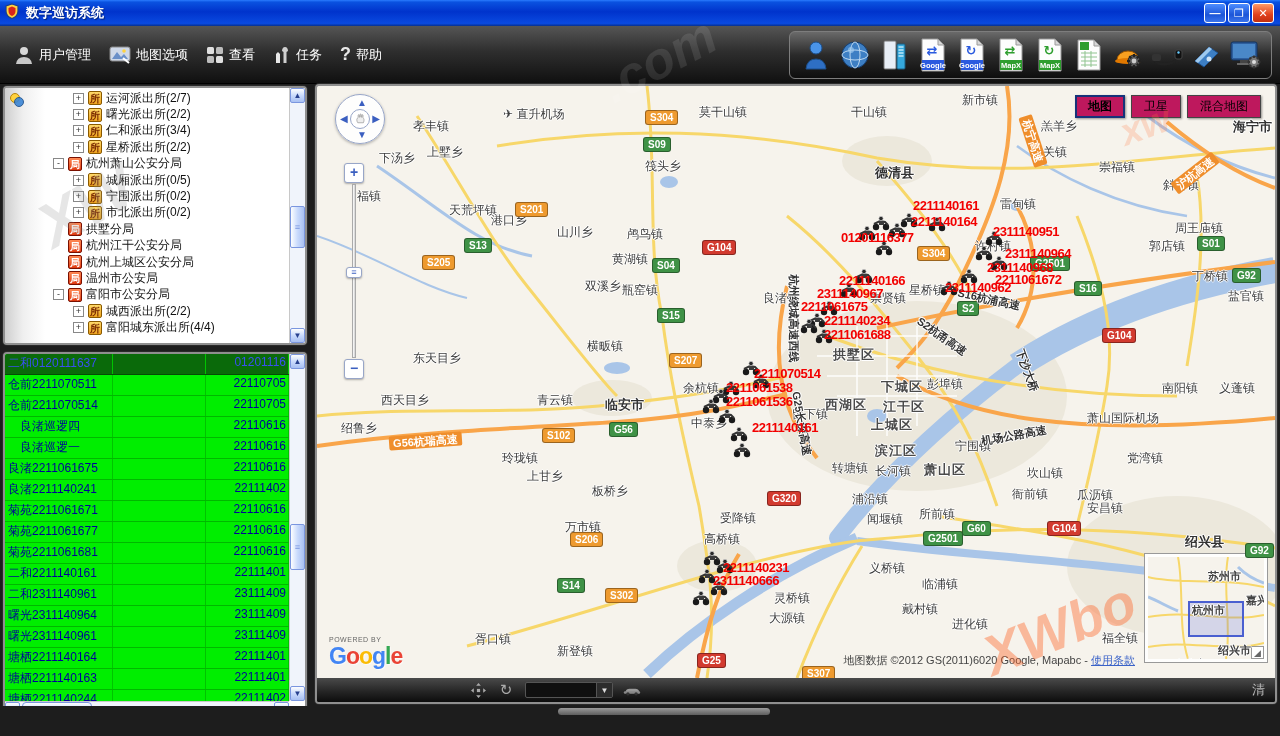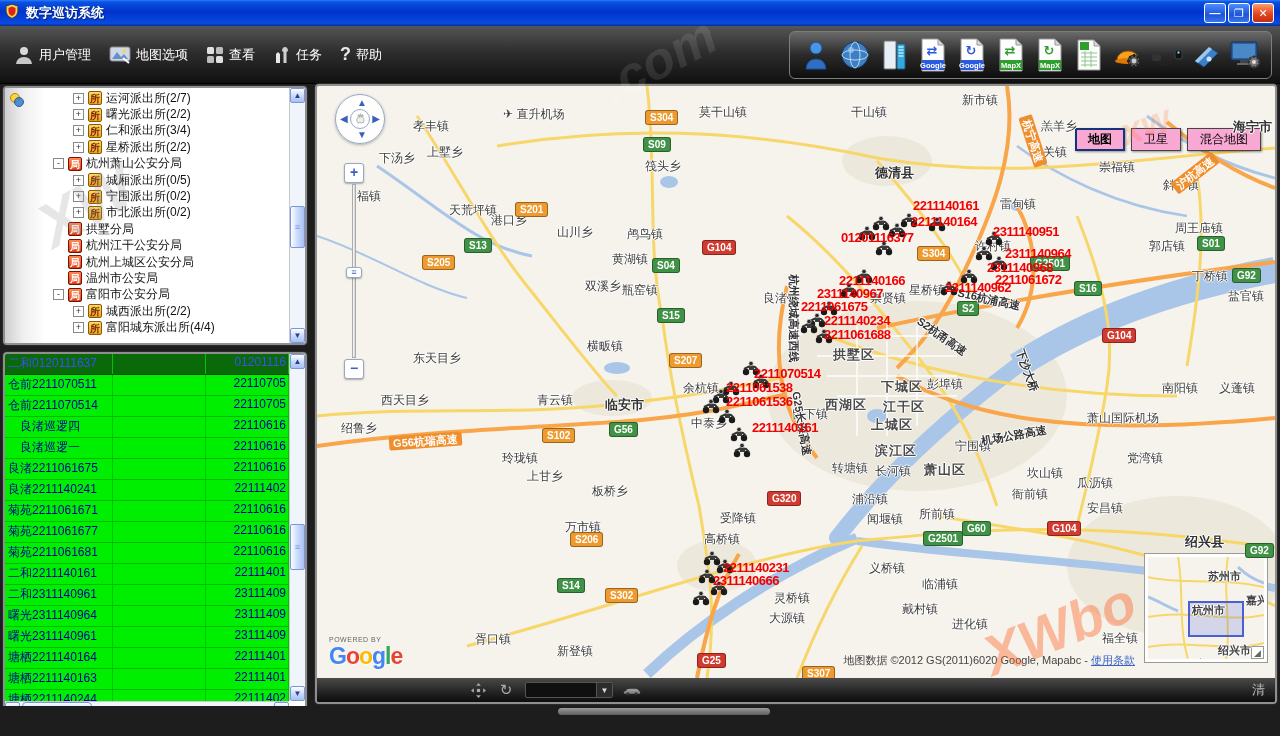--- a/index.html
+++ b/index.html
@@ -86,22 +86,22 @@
   .shield.g { background:#3f9246; } .shield.o { background:#ee9a2f; } .shield.r { background:#d23a2f; }
   .road-name { position:absolute; font-size:11px; font-weight:bold; color:#333; white-space:nowrap;
     text-shadow:1px 0 0 #fff,-1px 0 0 #fff,0 1px 0 #fff,0 -1px 0 #fff; pointer-events:none; }
   .ribbon { position:absolute; font-size:11px; font-weight:bold; color:#fff; background:#ef8e2c;
     padding:0 4px; line-height:14px; border-radius:2px; white-space:nowrap; pointer-events:none; }
   .bike { position:absolute; width:20px; height:16px; cursor:pointer; }
   .mlabel { position:absolute; font-size:13px; font-weight:bold; color:#f20000; letter-spacing:-0.5px;
     white-space:nowrap; pointer-events:none; }
 
   .map-type { position:absolute; top:9px; right:14px; display:flex; gap:6px; }
-  .mt-btn { background:#f9a8d4; border:1px solid #444; font-size:12px; padding:2px 12px; cursor:pointer;
-    box-shadow:1px 1px 2px rgba(0,0,0,.4); color:#000;margin-top:33px; }
+  .mt-btn { background:#be185d; border:1px solid #444; font-size:12px; padding:2px 12px; cursor:pointer;
+    box-shadow:1px 1px 2px rgba(0,0,0,.4); color:#000; }
   .mt-btn.active { border:2px solid #16337a; font-weight:bold; padding:1px 11px; }
 
   .pan-ctl { position:absolute; left:18px; top:8px; width:50px; height:50px; border-radius:50%;
     background:rgba(255,255,255,.9); border:1px solid #98a6c8; box-shadow:0 1px 3px rgba(0,0,0,.3); cursor:pointer; }
   .pan-ctl .arr { position:absolute; color:#3b5fc0; font-size:10px; line-height:10px; }
   .pan-ctl .ctr { position:absolute; left:14px; top:14px; width:20px; height:20px; border-radius:50%;
     background:#fff; border:1px solid #98a6c8; display:flex; align-items:center; justify-content:center; }
   .zoom-ctl { position:absolute; left:27px; top:77px; width:20px; height:216px; }
   .zbtn { position:absolute; left:0; width:20px; height:20px; background:#fff; border:1px solid #98a6c8;
     border-radius:3px; color:#3b5fc0; font-weight:bold; font-size:14px; line-height:17px; text-align:center; cursor:pointer;
@@ -685,21 +685,21 @@
         <span class="map-label t" style="left: 457px; top: 504px;">灵桥镇</span>
         <span class="map-label t" style="left: 452px; top: 524px;">大源镇</span>
         <span class="map-label t" style="left: 585px; top: 515px;">戴村镇</span>
         <span class="map-label t" style="left: 635px; top: 530px;">进化镇</span>
         <span class="map-label t" style="left: 785px; top: 544px;">福全镇</span>
         <span class="map-label c" style="left: 868px; top: 447px;">绍兴县</span>
         <span class="map-label t" style="left: 845px; top: 294px;">南阳镇</span>
         <span class="map-label t" style="left: 902px; top: 294px;">义蓬镇</span>
         <span class="map-label t" style="left: 810px; top: 364px;">党湾镇</span>
         <span class="map-label t" style="left: 710px; top: 379px;">坎山镇</span>
-        <span class="map-label t" style="left: 760px; top: 389px; text-align: center;">瓜沥镇</span>
+        <span class="map-label t" style="left: 760px; top: 401px; text-align: center;">瓜沥镇</span>
         <span class="map-label t" style="left: 770px; top: 414px;">安昌镇</span>
         <span class="map-label t" style="left: 695px; top: 400px;">衙前镇</span>
         <span class="map-label t" style="left: 403px; top: 424px;">受降镇</span>
         <span class="map-label t" style="left: 387px; top: 445px;">高桥镇</span>
         <span class="map-label t" style="left: 248px; top: 433px;">万市镇</span>
         <span class="map-label t" style="left: 275px; top: 397px;">板桥乡</span>
         <span class="map-label t" style="left: 210px; top: 382px;">上甘乡</span>
         <span class="map-label t" style="left: 185px; top: 364px;">玲珑镇</span>
         <span class="map-label t" style="left: 158px; top: 545px;">胥口镇</span>
         <span class="map-label t" style="left: 240px; top: 557px;">新登镇</span>

